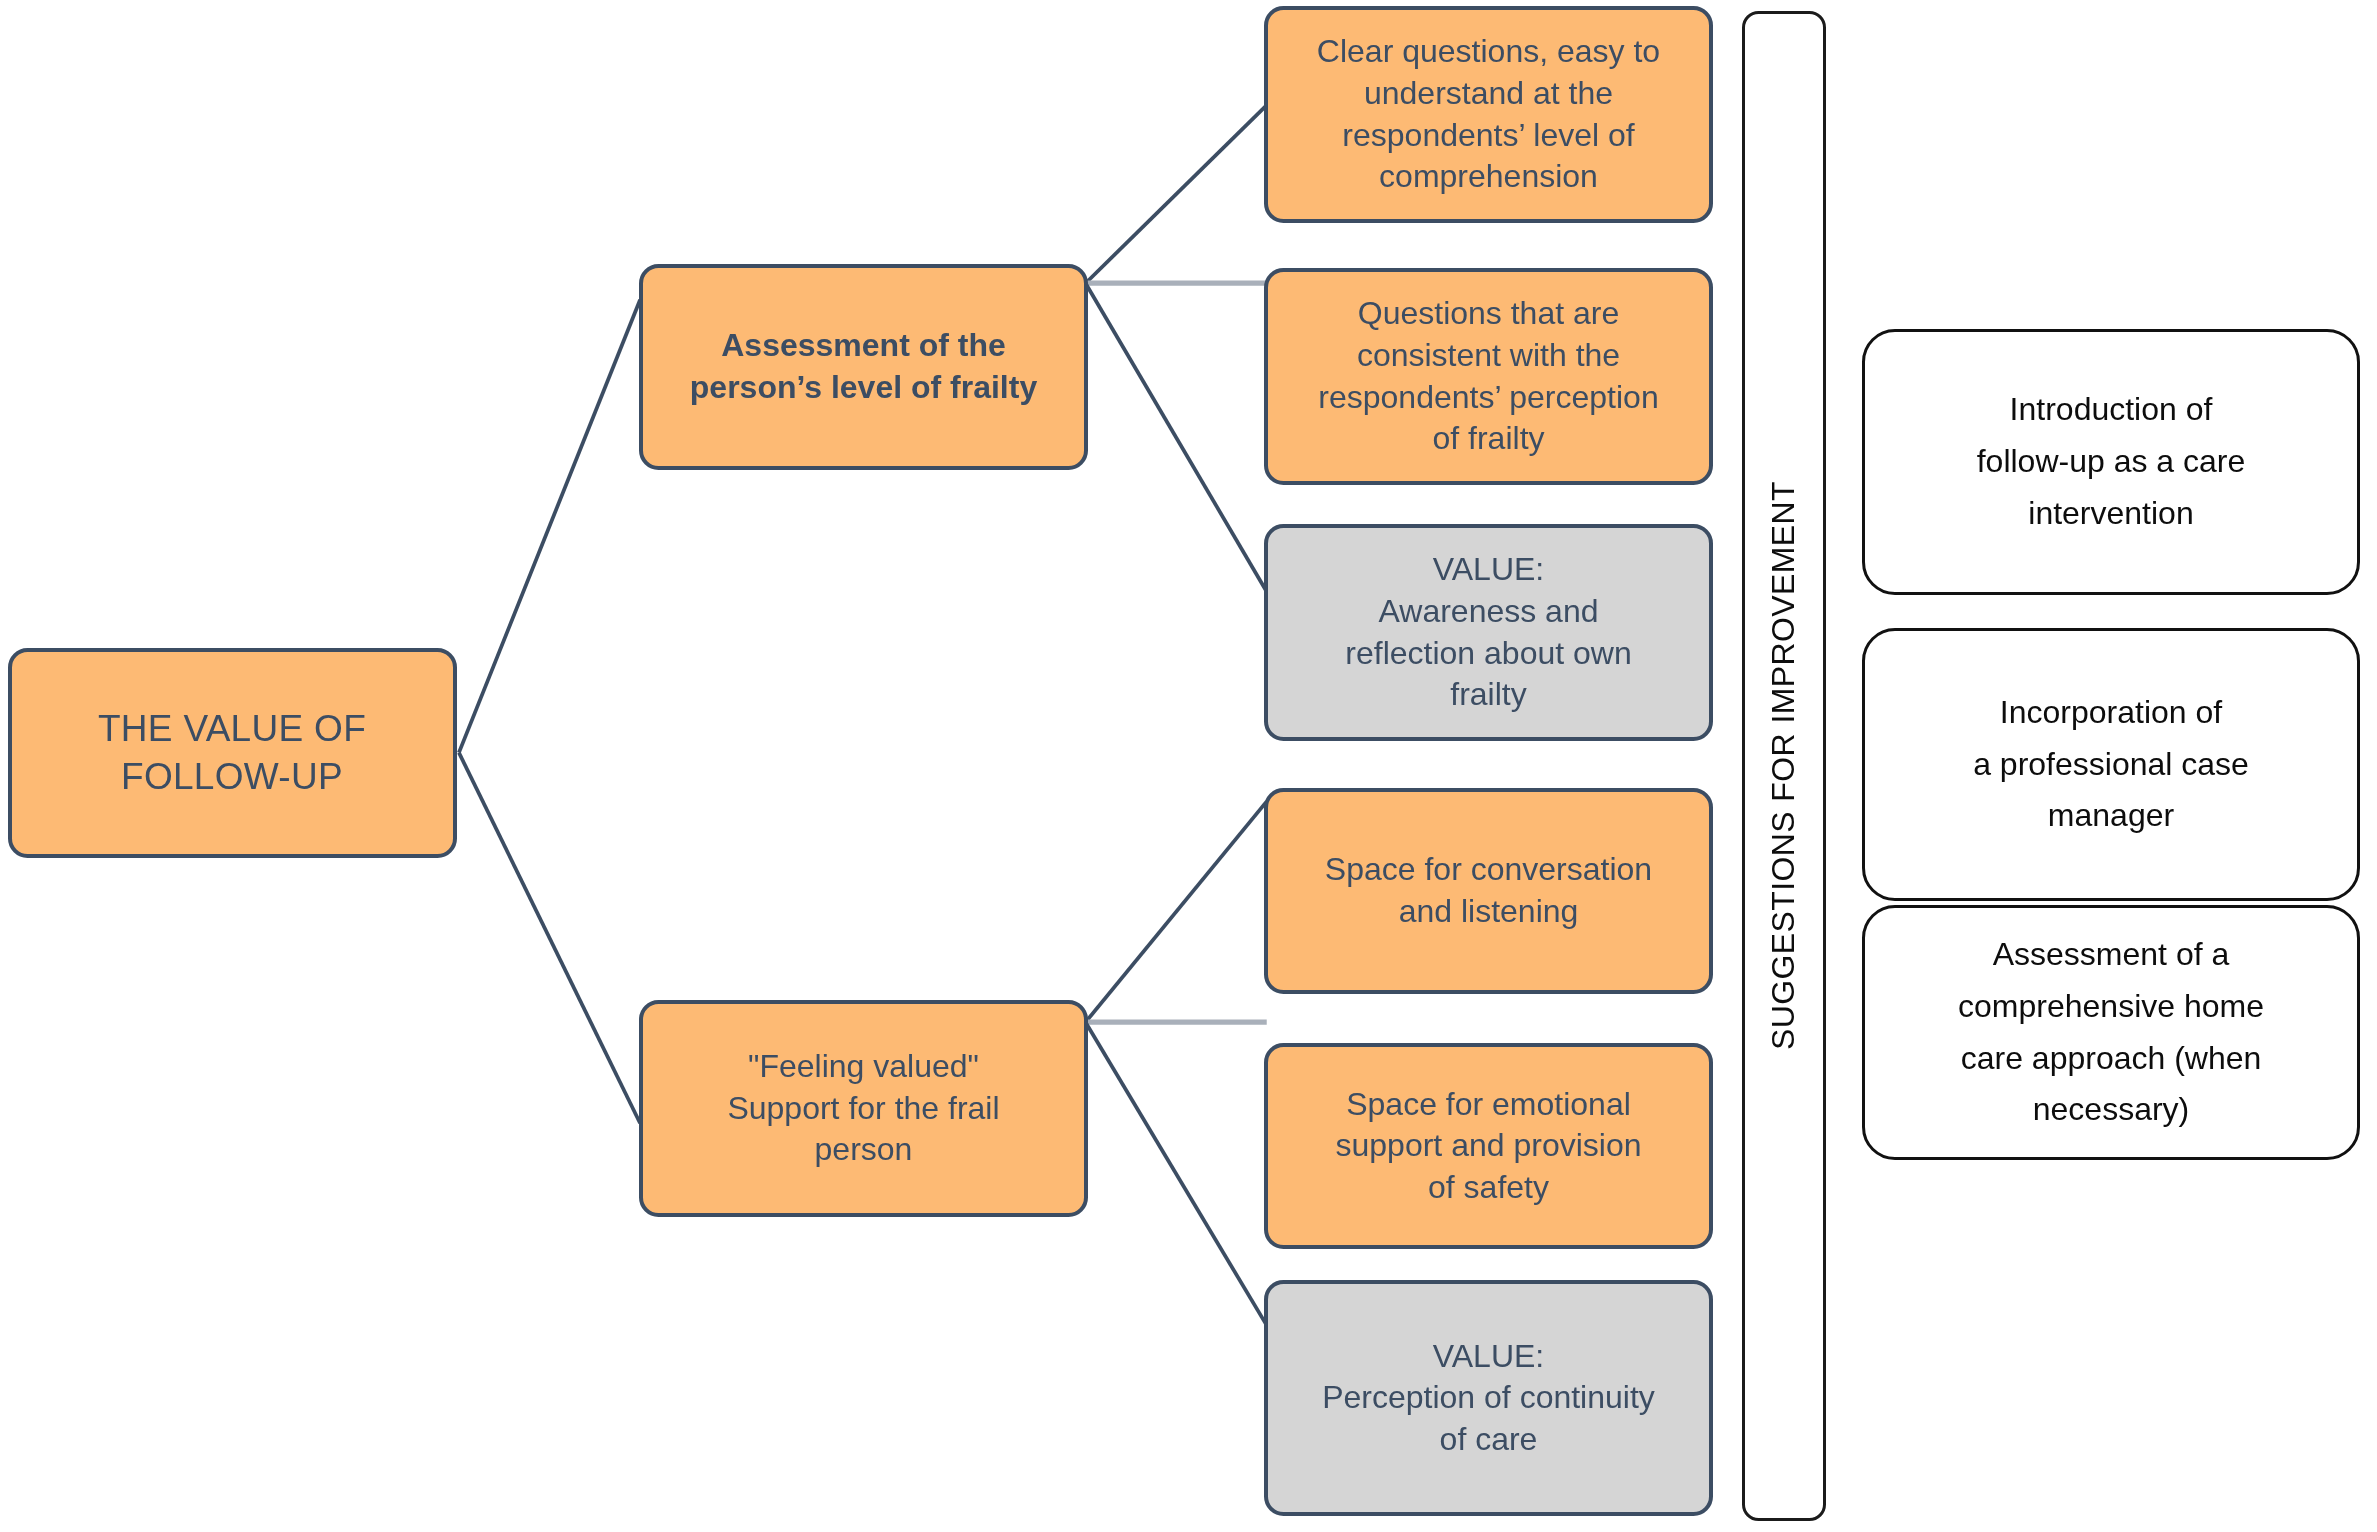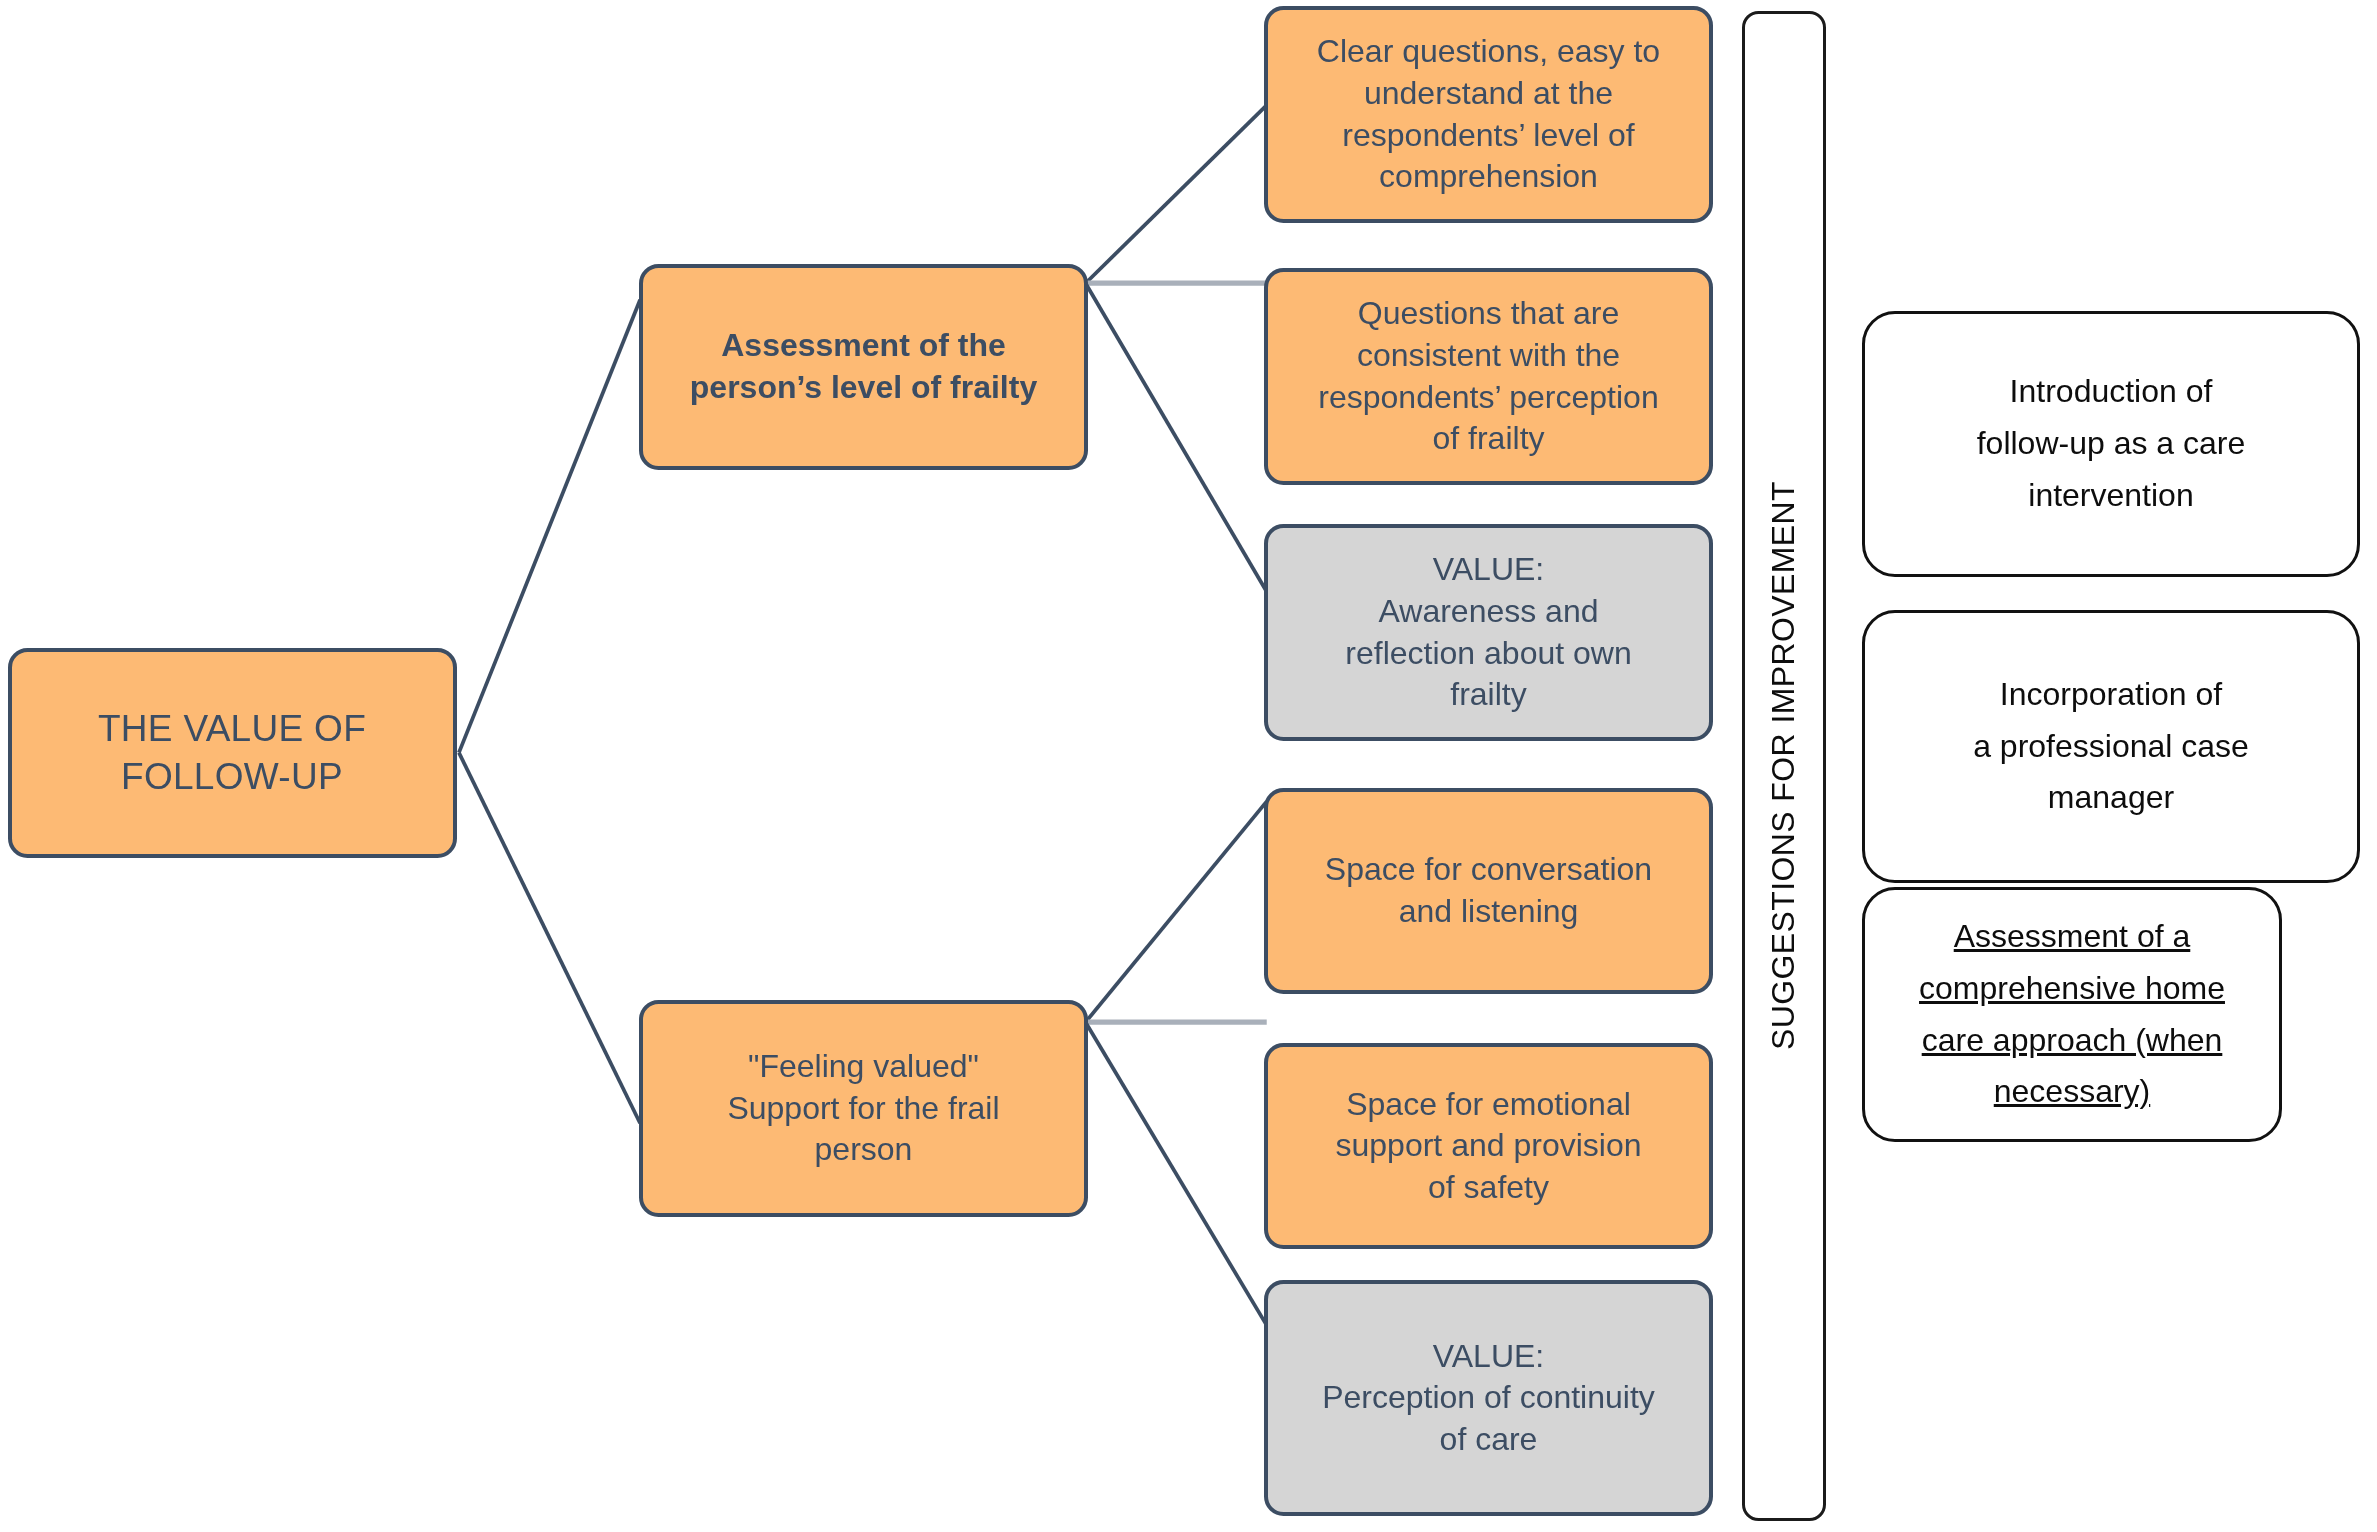--- a/index.html
+++ b/index.html
@@ -59,20 +59,21 @@
     justify-content:center;
     text-align:center;
     background:#ffffff;
     border:3.7px solid #111111;
     border-radius:33px;
     color:#0d0d0d;
     font-size:32px;
     line-height:1.62;
     white-space:pre-line;
     padding:4.5px 15px;
+    margin-top:18px;
   }
 </style>
 </head>
 <body>
 
 <div id="canvas">
 
   <svg class="connectors" viewBox="0 0 3175 2047">
 
     <line x1="613" y1="1005" x2="855" y2="400" stroke="#3c4d63" stroke-width="5"></line>
@@ -128,19 +129,19 @@
   </div>
 
   <div class="sug-node" style="left:1862px;top:311px;width:498px;height:266px;">Introduction of
 follow-up as a care
 intervention</div>
 
   <div class="sug-node" style="left:1862px;top:610px;width:498px;height:273px;">Incorporation of
 a professional case
 manager</div>
 
-  <div class="sug-node" style="left:1862px;top:887px;width:420px;height:255px;text-decoration:underline;">Assessment of a
+  <div class="sug-node" style="left:1862px;top:887px;width:498px;height:255px;">Assessment of a
 comprehensive home
 care approach (when
 necessary)</div>
 
 </div>
 
 
 </body></html>

